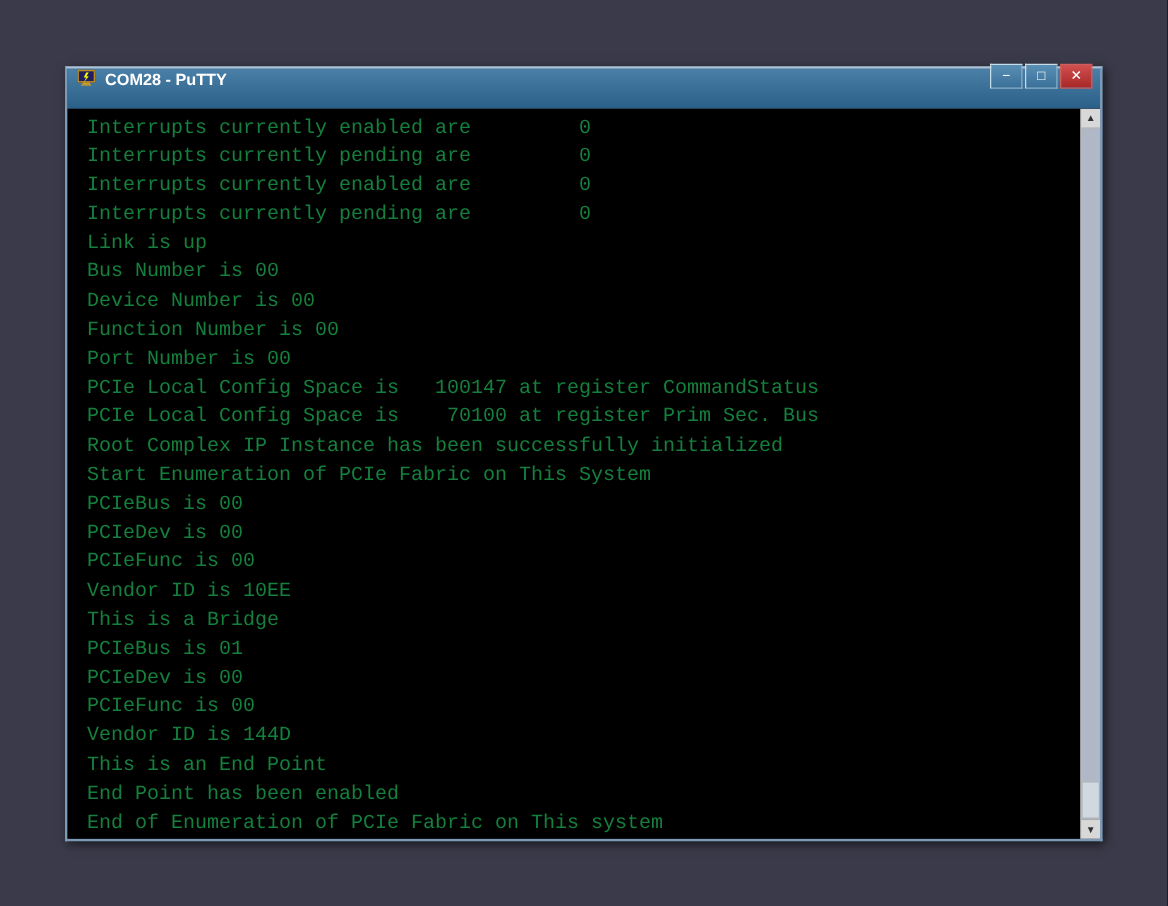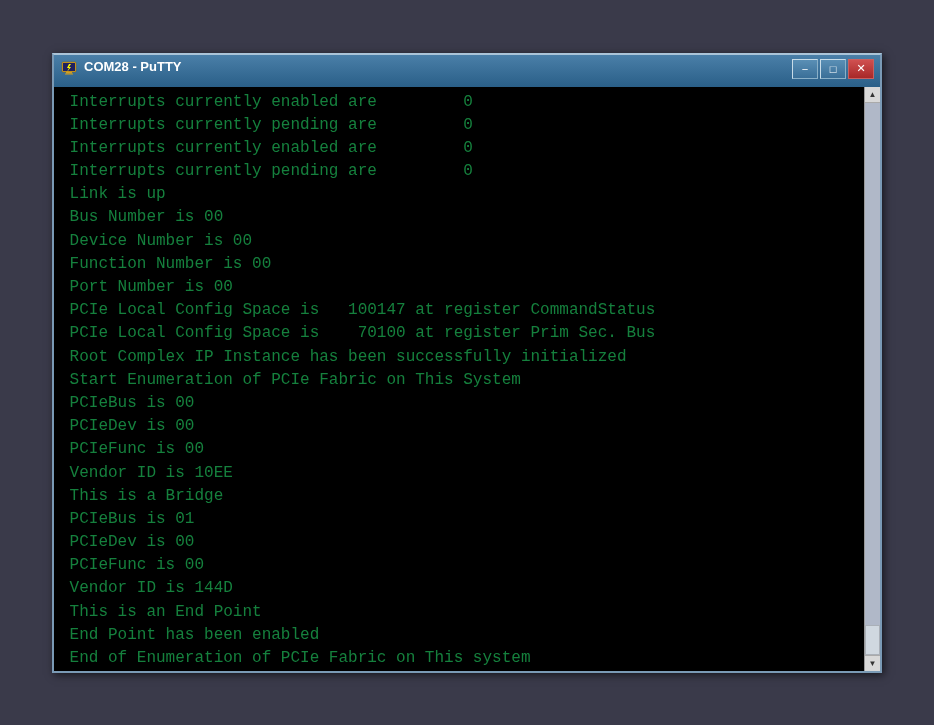--- a/index.html
+++ b/index.html
@@ -21,22 +21,22 @@
       border-top: 2px solid #aac4d8;
       display: flex;
       flex-direction: column;
       box-shadow: 2px 2px 8px rgba(0,0,0,0.6);
     }
 
     .titlebar {
       background: linear-gradient(to bottom, #4a7fa8 0%, #2a5f88 100%);
       height: 32px;
       display: flex;
-      align-items: flex-start;
-      padding: 4px 6px;
+      align-items: flex-end;
+      padding: 16px 6px;
       flex-shrink: 0;
       user-select: none;
     }
 
     .titlebar-icon {
       width: 18px;
       height: 18px;
       margin-right: 6px;
       flex-shrink: 0;
       display: flex;

